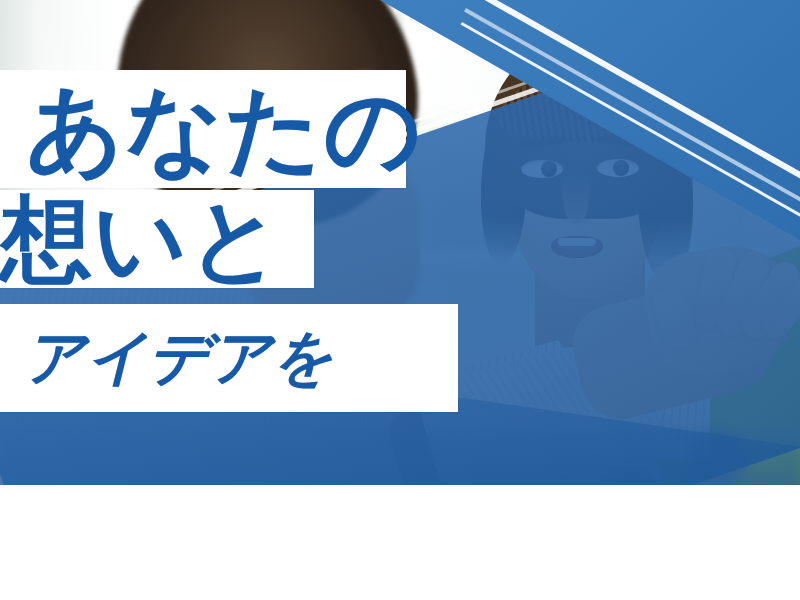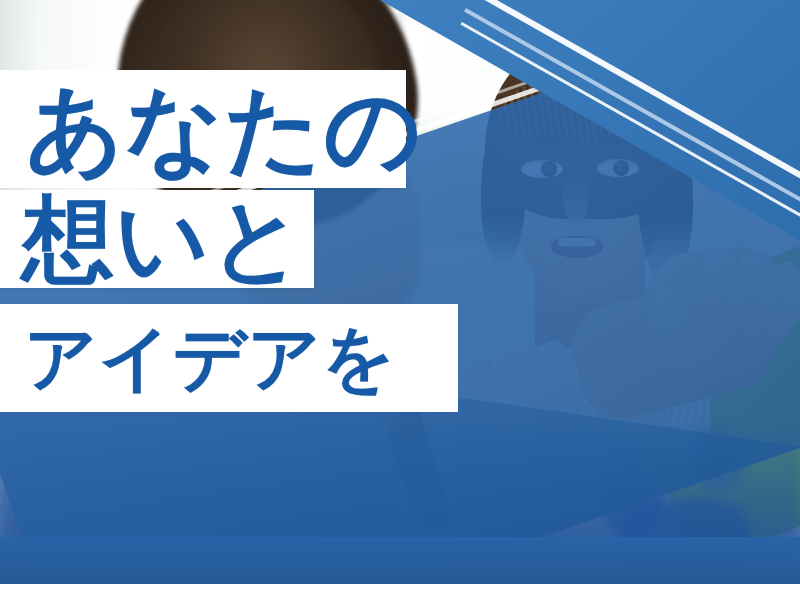--- a/index.html
+++ b/index.html
@@ -1,21 +1,21 @@
 <!DOCTYPE html>
 <html><head>
 <meta charset="utf-8">
 <title>Banner</title>
 <style>
   html,body{margin:0;padding:0;background:#fff;}
   body{font-family:"Liberation Sans","DejaVu Sans",sans-serif;}
 
   #banner{
     position:relative;
-    width:800px;height:584px;
+    width:800px;height:485px;
     overflow:hidden;
     background:#eef3f6;
   }
 
   
   .photo{position:absolute;inset:0;overflow:hidden;}
 
   
   .bg-window{
     position:absolute;inset:0;
@@ -266,23 +266,23 @@
     color:#1659a6;
     font-family:"Liberation Sans","DejaVu Sans",sans-serif;
     font-weight:700;
     letter-spacing:.01em;
     white-space:nowrap;
     text-shadow:0 0 1px rgba(22,89,166,.35);
   }
   #band1{top:70px;width:406px;height:118px;}
   #band1 span{font-size:96px;padding-left:26px;line-height:1;}
   #band2{top:190px;width:314px;height:98px;}
-  #band2 span{font-size:92px;padding-left:22px;line-height:1;}
+  #band2 span{font-size:92px;line-height:1;}
   #band3{top:304px;width:458px;height:108px;}
-  #band3 span{font-size:72px;padding-left:24px;line-height:1;}
+  #band3 span{font-size:60px;padding-left:24px;line-height:1;font-style:italic;}
   #band4{top:428px;width:686px;height:109px;}
   #band4 span{font-size:84px;padding-left:18px;line-height:1;}
 </style>
 </head>
 <body>
 
 <div id="banner">
 
   <div class="photo">
     <div class="bg-window"></div>

